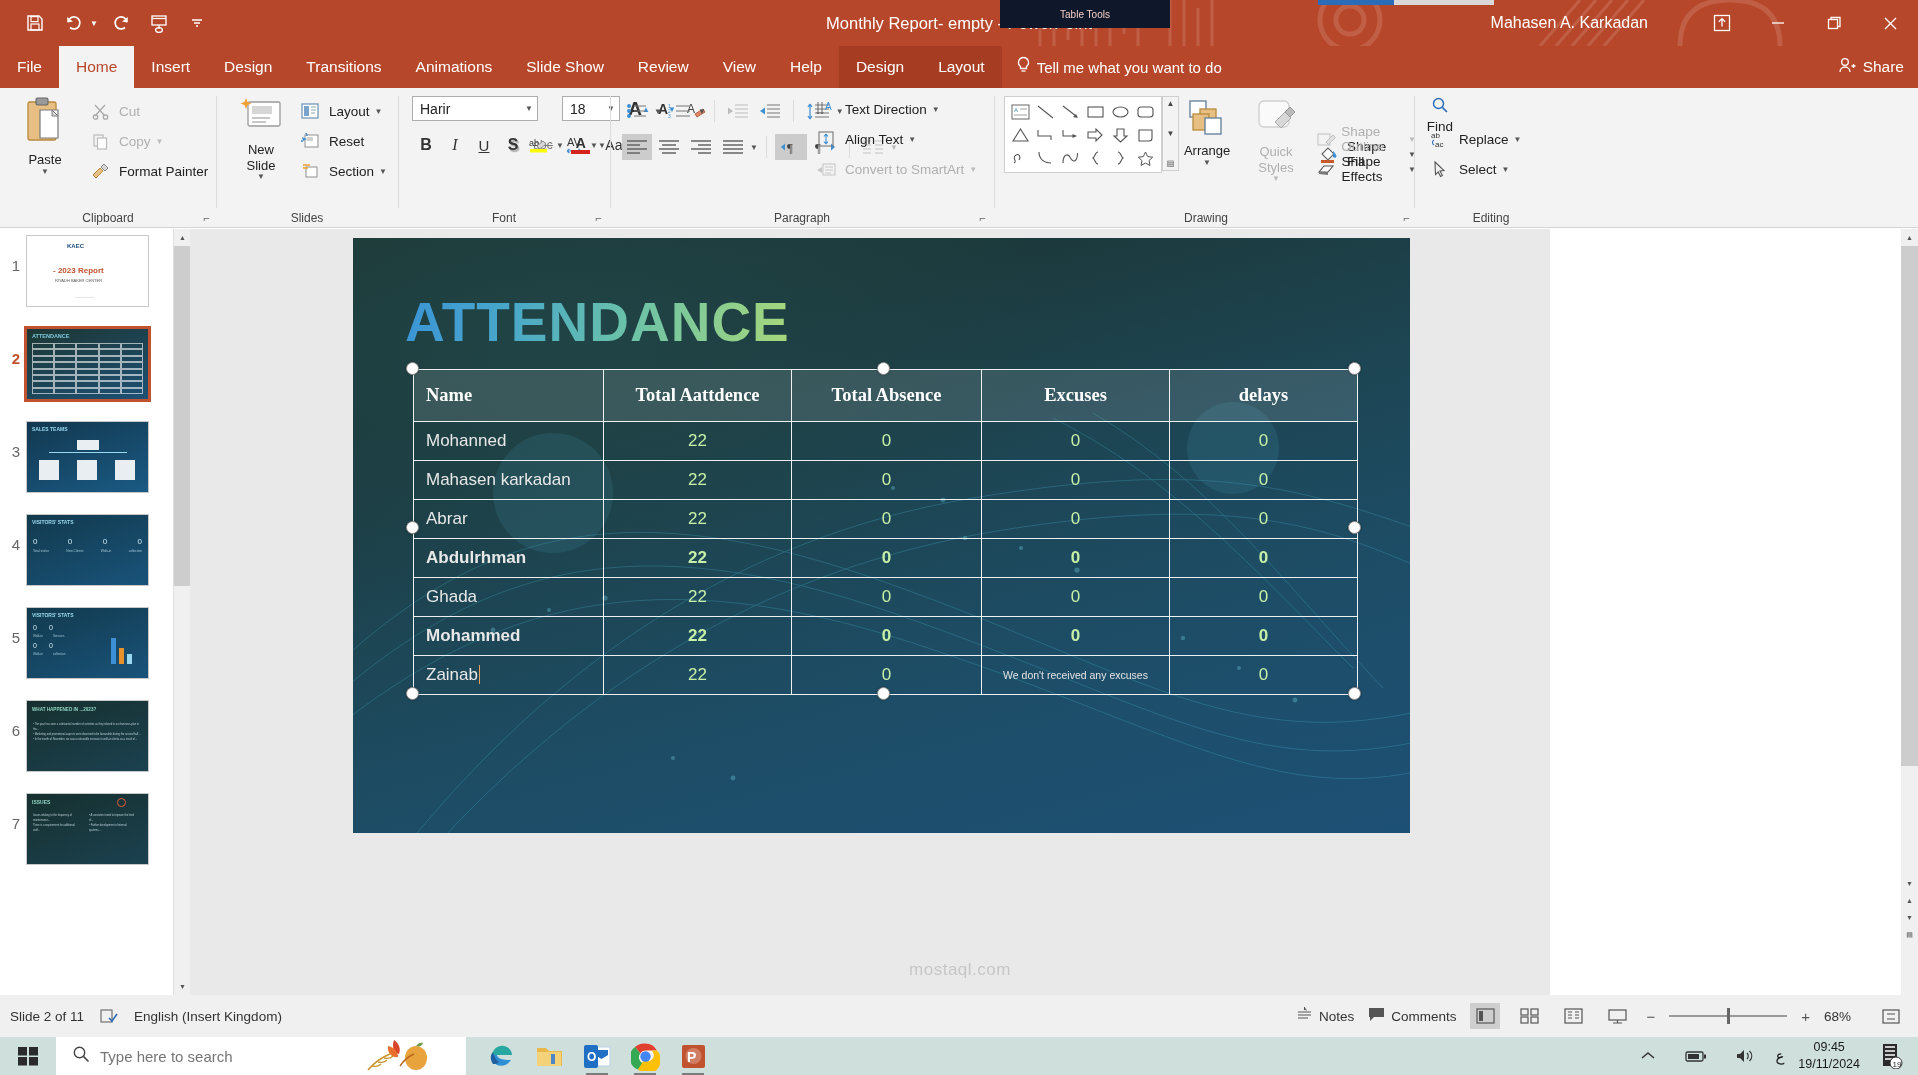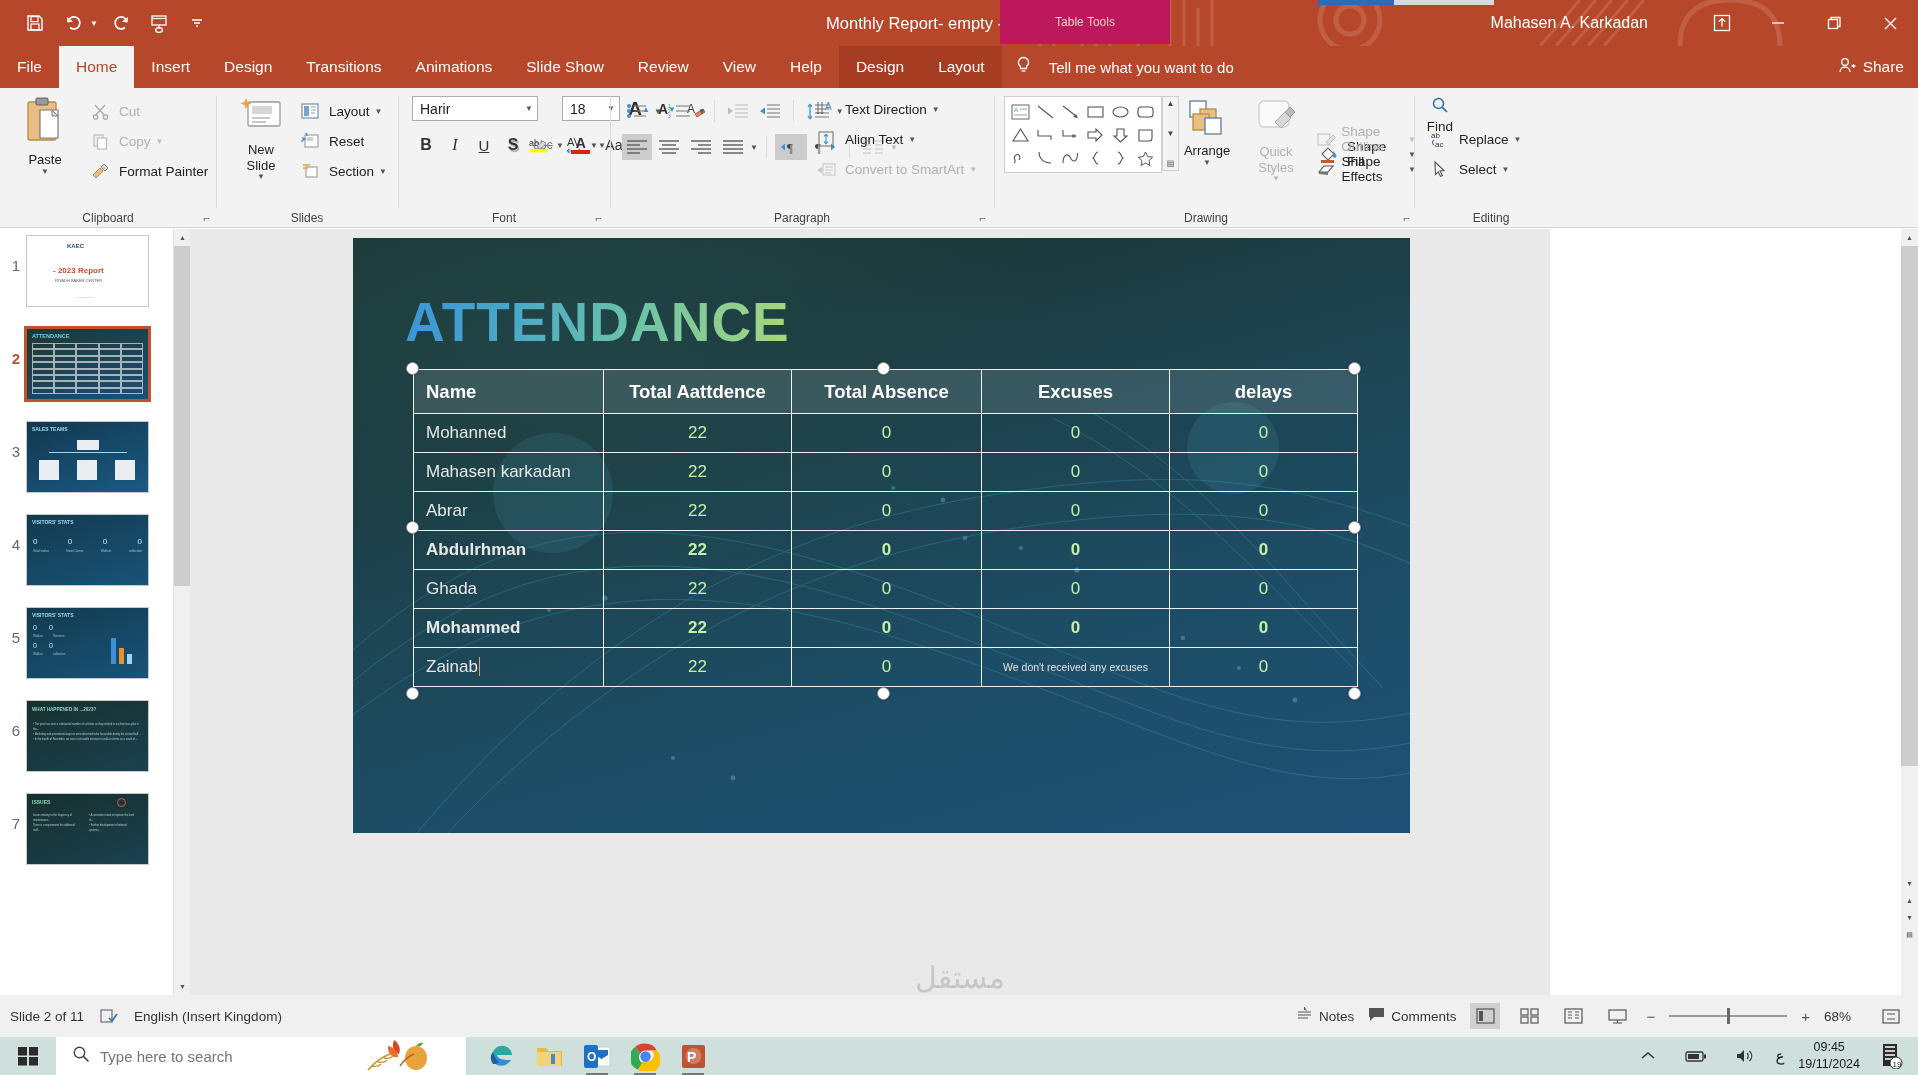--- a/index.html
+++ b/index.html
@@ -25,22 +25,22 @@
     color: #fff; font-size: 17px; line-height: 1; cursor: pointer;
   }
   .qat-btn svg { display: block; }
   .qat-caret { font-size: 8px; color: #fff; margin-left: -6px; width: 12px; text-align: center; cursor: pointer;}
   .win-title {
     position: absolute; top: 0; left: 0; width: 1918px; height: 46px;
     display: flex; align-items: center; justify-content: center;
     color: #fff; font-size: 16.5px; pointer-events: none;
   }
   .ctx-tab-label {
-    position: absolute; top: 0; left: 1000px; width: 170px; height: 44px;
-    background: #be185d; color: #f2cfc6; font-size: 12px;
+    position: absolute; top: 0; left: 1000px; width: 170px; height: 28px;
+    background: #0f172a; color: #f2cfc6; font-size: 10px;
     display: flex; align-items: center; justify-content: center;
   }
   .acct {
     position: absolute; top: 0; right: 270px; height: 46px;
     display: flex; align-items: center; color: #fff; font-size: 16px;
   }
   .win-ctrls { position: absolute; top: 0; right: 0; height: 46px; display: flex; align-items: center; }
   .win-ctrl {
     width: 56px; height: 46px; display: flex; align-items: center; justify-content: center;
     color: #fff; font-size: 17px; cursor: pointer;
@@ -53,21 +53,21 @@
     position: absolute; top: 46px; left: 0; width: 1918px; height: 42px;
     background: #b7472a; display: flex; align-items: stretch;
   }
   .rtab {
     padding: 0 17px; display: flex; align-items: center;
     color: #fff; font-size: 15.5px; cursor: pointer; white-space: nowrap;
   }
   .rtab.active { background: #f3f3f3; color: #b7472a; }
   .rtab.ctx { background: #a63d22; }
   .tellme {
-    display: flex; align-items: center; gap: 18px; color: #fff;
+    display: flex; align-items: center; gap: 6px; color: #fff;
     font-size: 15px; padding: 0 14px; cursor: pointer;
   }
   .share-btn {
     position: absolute; right: 14px; top: 0; height: 42px; display: flex;
     align-items: center; gap: 6px; color: #fff; font-size: 15.5px; cursor: pointer;
   }
 
   
   .ribbon {
     position: absolute; top: 88px; left: 0; width: 1918px; height: 140px;
@@ -165,21 +165,21 @@
   }
   .tbl {
     position: absolute; left: 60px; top: 131px; width: 944px;
     border-collapse: collapse; table-layout: fixed;
   }
   .tbl th, .tbl td {
     border: 1px solid rgba(255,255,255,.92);
     height: 39px; color: #e8e8e8; font-size: 17px; text-align: center;
     padding: 0 8px;
   }
-  .tbl th { font-weight: bold; color: #ffffff; font-size: 18.5px; height: 44px; background: rgba(255,255,255,.12); }
+  .tbl th { font-weight: bold; color: #ffffff; font-size: 18.5px; height: 52px; background: rgba(255,255,255,.12); font-family: Liberation Serif, serif; }
   .tbl td.namecell, .tbl th.namecell { text-align: left; padding-left: 12px; }
   .tbl td.val { color: #c6f0a8; }
   .tbl td.note { font-size: 10.5px; color: #e4e4e4; }
   .tbl tr.bold td { font-weight: bold; }
   .caret-cursor {
     display: inline-block; width: 1px; height: 19px; background: #e8a05a;
     vertical-align: -4px; margin-left: 1px;
   }
 
   .handle {
@@ -1116,21 +1116,20 @@
   <div class="sv-thumb"></div>
   <div style="position:absolute; bottom:52px; width:17px;">
     <div class="ps-arrow">▼</div>
     <div class="ps-arrow">▲</div>
     <div class="ps-arrow">▼</div>
     <div class="ps-arrow">▤</div>
   </div>
 </div>
 
 <div class="watermark">
-  <div class="wm-ar">مستقل</div>
   <div class="wm-en">mostaql.com</div>
 </div>
 
 <div class="statusbar">
   <div class="sb-left">
     <span>Slide 2 of 11</span>
     <span class="sb-item">
       <svg width="18" height="16" viewBox="0 0 18 16">
           <rect x="1" y="2" width="11" height="12" fill="none" stroke="#666" stroke-width="1.1"></rect>
           <path d="M9 10l3 3 5-7" stroke="#2b6cb8" stroke-width="1.6" fill="none"></path>

